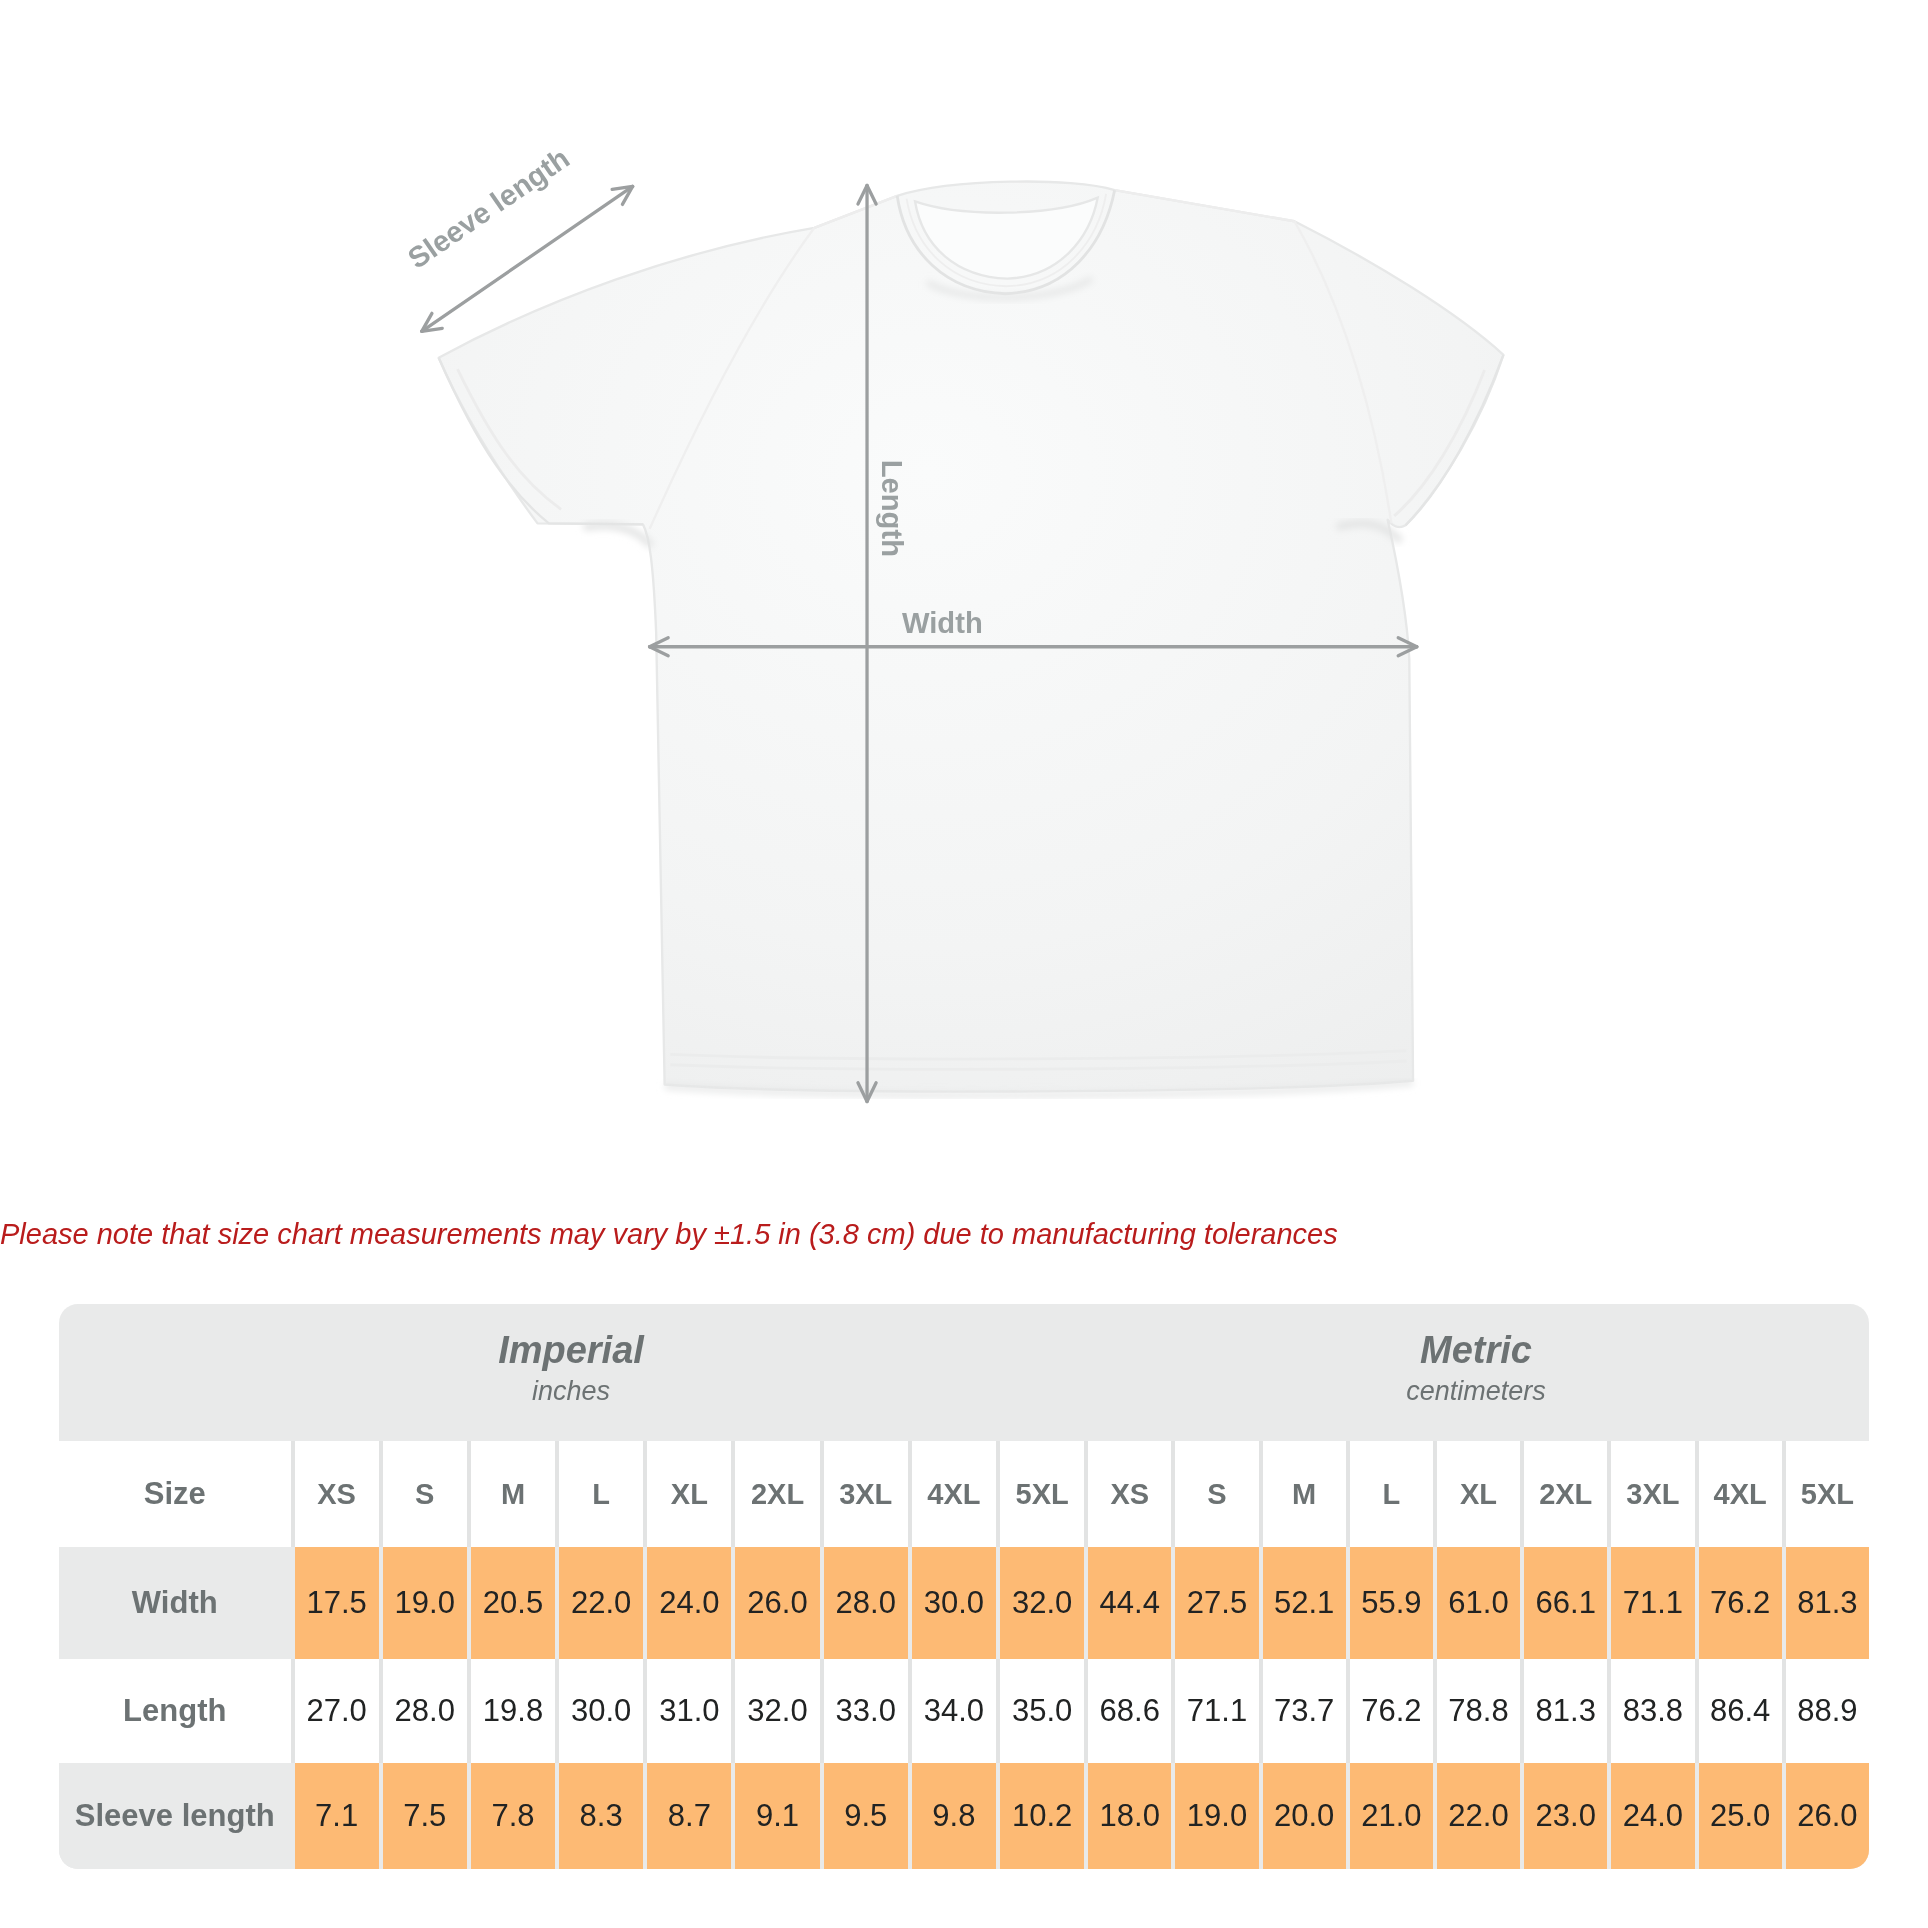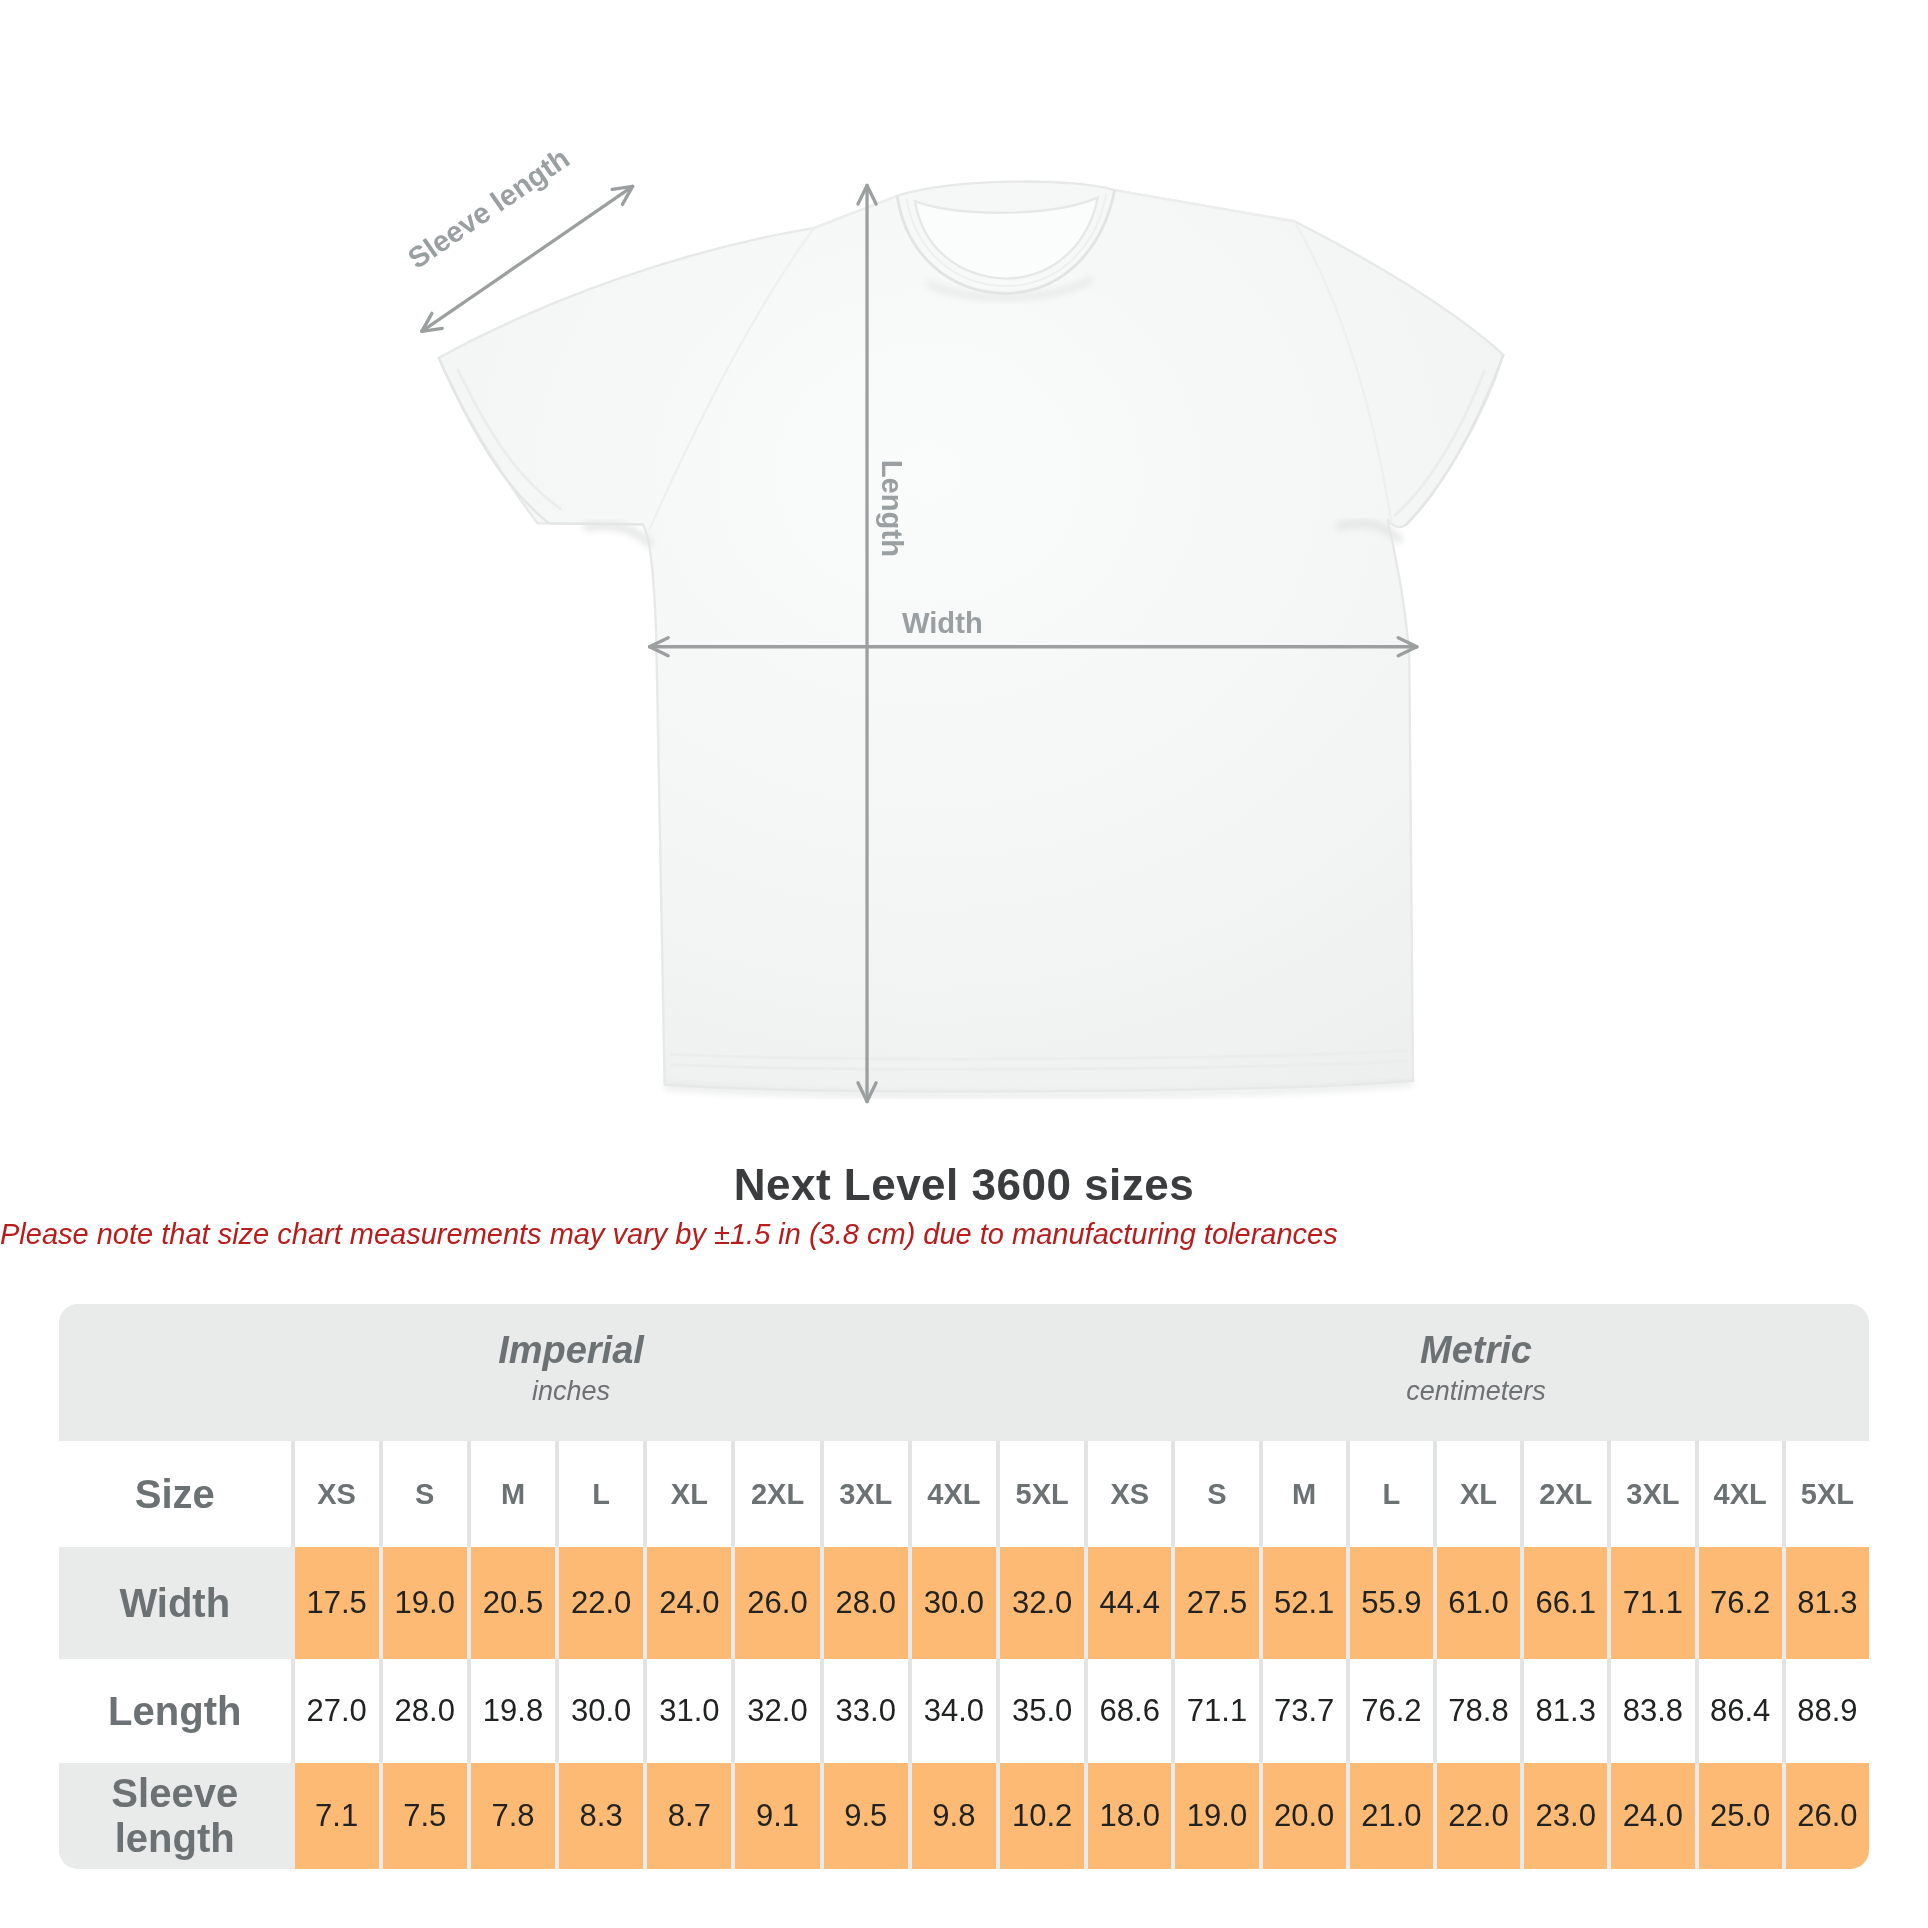--- a/index.html
+++ b/index.html
@@ -23,21 +23,21 @@
   .unit-group.imperial{left:512px;}
   .unit-group.metric{left:1417px;}
   table.sizes{position:absolute;left:0;top:137px;width:1810px;border-collapse:separate;
               border-spacing:0;table-layout:fixed;}
   table.sizes td,table.sizes th{box-sizing:border-box;padding:0;margin:0;text-align:center;
               vertical-align:middle;font-family:"Liberation Sans",sans-serif;}
   tr.r-size{height:106px;}
   tr.r-width{height:112px;}
   tr.r-length{height:104px;}
   tr.r-sleeve{height:106px;}
-  .lab{font-weight:bold;font-size:40px;color:#6c7273;border:none;}
+  .lab{font-weight:bold;font-size:31px;color:#6c7273;border:none;}
   tr.r-white .lab{background:#ffffff;}
   tr.r-gray  .lab{background:#e9eaea;}
   tr.r-white .d{background:#ffffff;border-left:4.7px solid #e2e3e3;}
   tr.r-gray  .d{background:#fdba74;border-left:4.7px solid #e9eaea;}
   .d.gsep{border-left-width:11.3px;}
   th.d{font-weight:bold;font-size:29px;color:#6c7273;}
   td.d{font-weight:normal;font-size:31px;color:#212323;}
 </style>
 </head>
 <body>
@@ -117,21 +117,20 @@
         <line x1="690" y1="687" x2="709.7734690185816" y2="677.3558347706403" stroke="#9c9fa0" stroke-width="3.5" stroke-linecap="round"></line>
         <line x1="1505" y1="687" x2="1485.2265309814184" y2="677.3558347706403" stroke="#9c9fa0" stroke-width="3.5" stroke-linecap="round"></line>
         <line x1="1505" y1="687" x2="1485.2265309814184" y2="696.6441652293597" stroke="#9c9fa0" stroke-width="3.5" stroke-linecap="round"></line>
       </g>
 
     <text class="dim-label" transform="translate(525 230) rotate(-34.5)" text-anchor="middle">Sleeve length</text>
     <text class="dim-label" transform="translate(937 540) rotate(90)" text-anchor="middle">Length</text>
     <text class="dim-label" x="1001" y="672" text-anchor="middle">Width</text>
   </svg>
 
-  <div class="title">Next Level 3600 sizes</div>
   <div class="subtitle">Please note that size chart measurements may vary by ±1.5 in (3.8 cm) due to manufacturing tolerances</div>
 
   <div class="tablewrap">
     <div class="unit-band">
       <div class="unit-group imperial">
         <div class="uname">Imperial</div>
         <div class="uunit">inches</div>
       </div>
       <div class="unit-group metric">
         <div class="uname">Metric</div>

